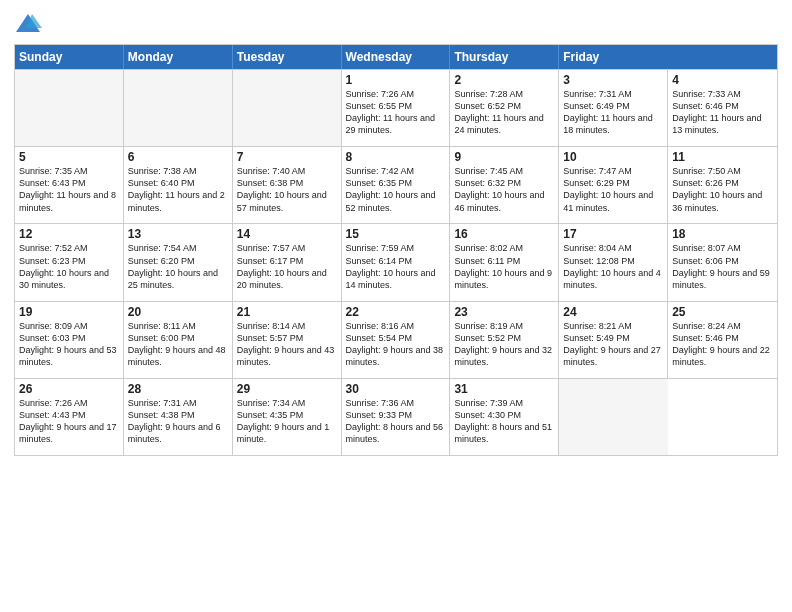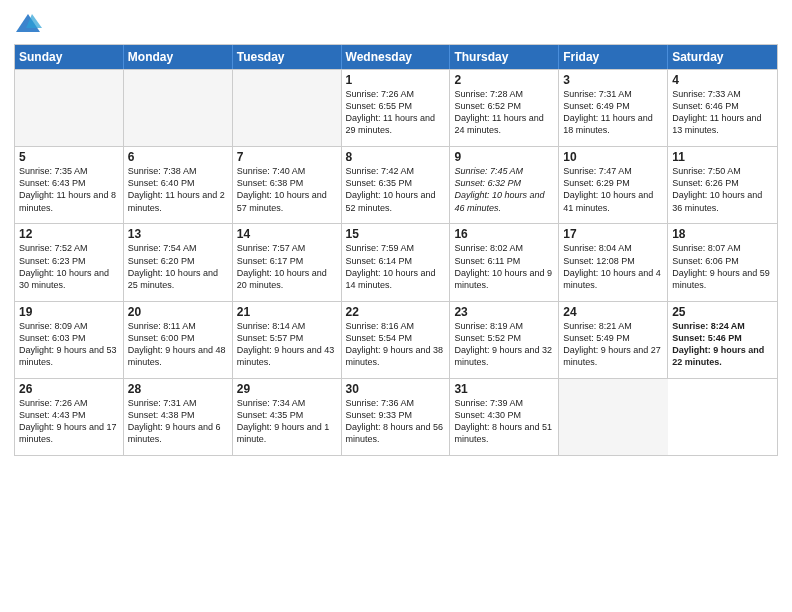--- a/index.html
+++ b/index.html
@@ -137,21 +137,20 @@
   </div>
 
   <div class="calendar">
     <div class="cal-header-row">
     <div class="cal-header-cell">Sunday</div>
         <div class="cal-header-cell">Monday</div>
         <div class="cal-header-cell">Tuesday</div>
         <div class="cal-header-cell">Wednesday</div>
         <div class="cal-header-cell">Thursday</div>
         <div class="cal-header-cell">Friday</div>
-        <div class="cal-header-cell">Saturday</div>
       </div>
     <div class="cal-body">
     <div class="cal-row">
           <div class="cal-cell empty"></div>
           <div class="cal-cell empty"></div>
           <div class="cal-cell empty"></div>
           <div class="cal-cell">
             <span class="day-num">1</span>
             <div class="cell-text" style="white-space: pre-line;">Sunrise: 7:26 AM
 Sunset: 6:55 PM
@@ -196,21 +195,21 @@
 Daylight: 10 hours and 57 minutes.</div>
           </div>
           <div class="cal-cell">
             <span class="day-num">8</span>
             <div class="cell-text" style="white-space: pre-line;">Sunrise: 7:42 AM
 Sunset: 6:35 PM
 Daylight: 10 hours and 52 minutes.</div>
           </div>
           <div class="cal-cell">
             <span class="day-num">9</span>
-            <div class="cell-text" style="white-space: pre-line; font-style: italic;">Sunrise: 7:45 AM
+            <div class="cell-text" style="white-space: pre-line;">Sunrise: 7:45 AM
 Sunset: 6:32 PM
 Daylight: 10 hours and 46 minutes.</div>
           </div>
           <div class="cal-cell">
             <span class="day-num">10</span>
             <div class="cell-text" style="white-space: pre-line;">Sunrise: 7:47 AM
 Sunset: 6:29 PM
 Daylight: 10 hours and 41 minutes.</div>
           </div>
           <div class="cal-cell">
@@ -296,21 +295,21 @@
 Daylight: 9 hours and 32 minutes.</div>
           </div>
           <div class="cal-cell">
             <span class="day-num">24</span>
             <div class="cell-text" style="white-space: pre-line;">Sunrise: 8:21 AM
 Sunset: 5:49 PM
 Daylight: 9 hours and 27 minutes.</div>
           </div>
           <div class="cal-cell">
             <span class="day-num">25</span>
-            <div class="cell-text" style="white-space: pre-line; font-weight: bold;">Sunrise: 8:24 AM
+            <div class="cell-text" style="white-space: pre-line;">Sunrise: 8:24 AM
 Sunset: 5:46 PM
 Daylight: 9 hours and 22 minutes.</div>
           </div>
         </div>
         <div class="cal-row">
           <div class="cal-cell">
             <span class="day-num">26</span>
             <div class="cell-text" style="white-space: pre-line;">Sunrise: 7:26 AM
 Sunset: 4:43 PM
 Daylight: 9 hours and 17 minutes.</div>

